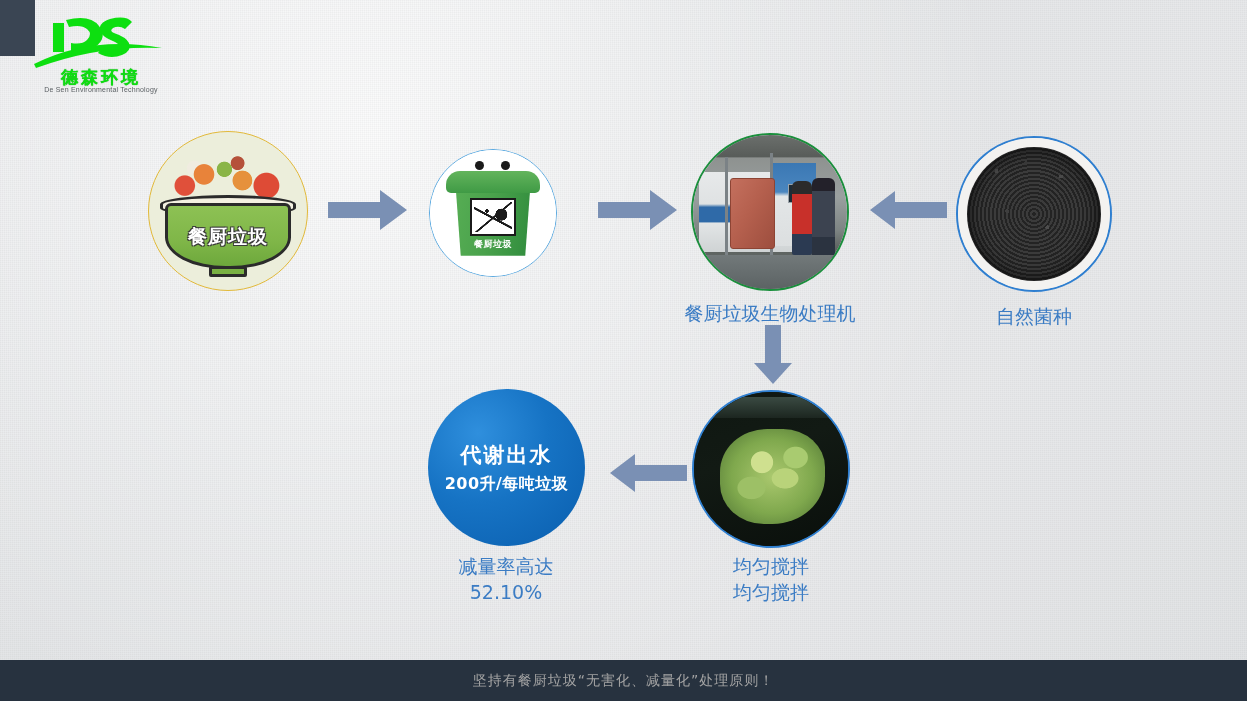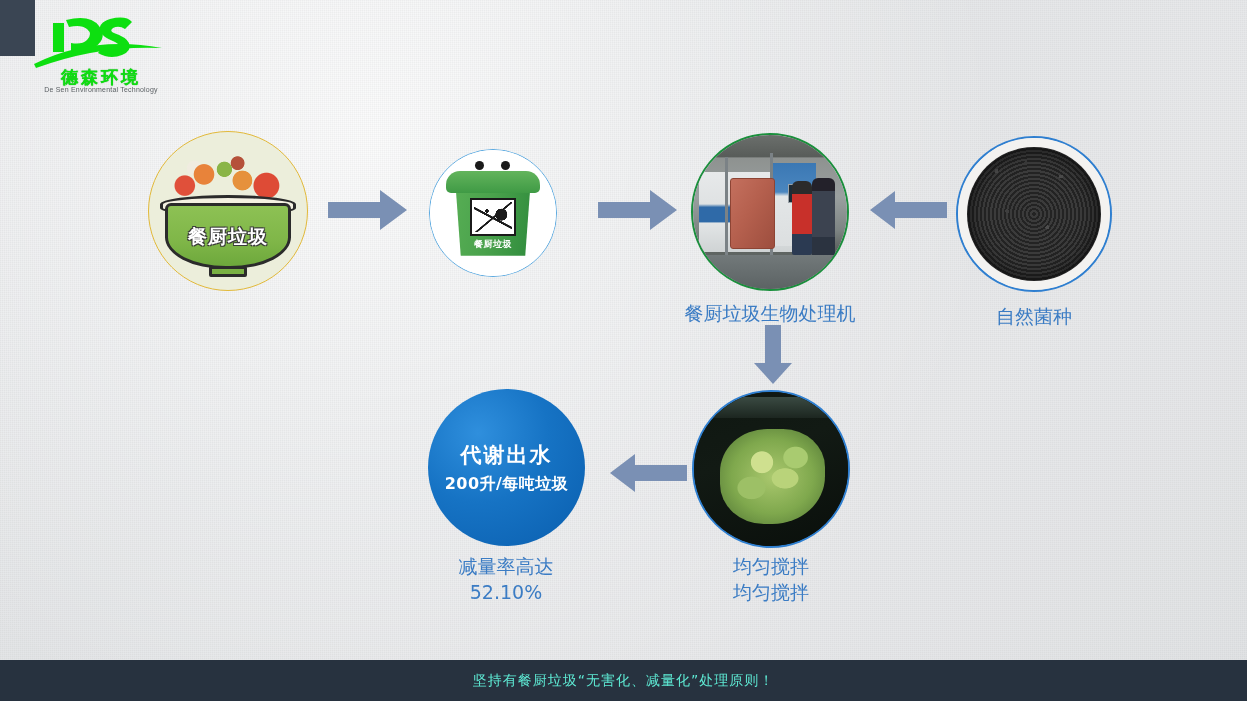--- a/index.html
+++ b/index.html
@@ -105,21 +105,21 @@
   }
   
   .arrow { position: absolute; }
   
   .bottom-bar {
     position: absolute; left: 0; bottom: 0; width: 1247px; height: 41px;
     background: #27323f;
     display: flex; align-items: center; justify-content: center;
   }
   .bottom-bar .bb-txt {
-    color: #5eead4; font-size: 14px; letter-spacing: 1px;
+    color: #a3a3a3; font-size: 14px; letter-spacing: 1px;
     font-family: "DejaVu Sans", sans-serif;
   }
   
   .photo-machine {
     position: absolute; inset: 0;
     background:
       linear-gradient(180deg, #6b6f6c 0%, #585c59 14%, #8e9290 15%, #9aa0a0 40%, #7d8483 62%, #5d6360 74%, #6c7270 100%);
   }
   .pm-unit {
     position: absolute; left: 4%; top: 24%; width: 62%; height: 52%;

